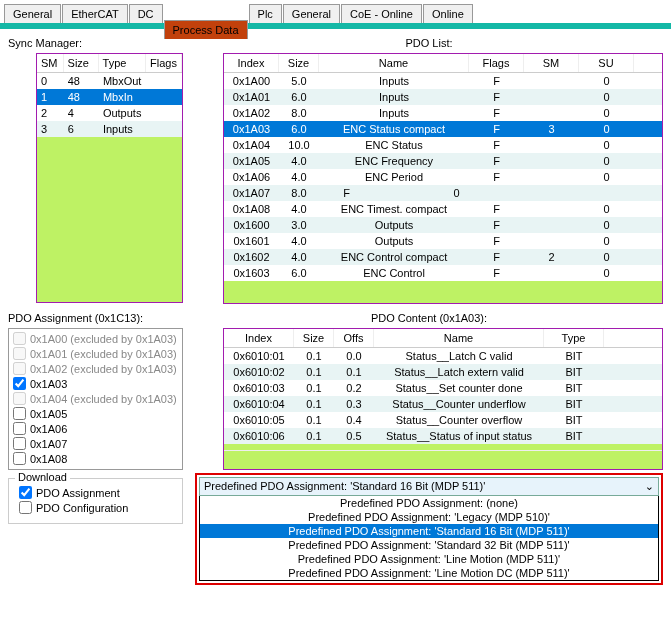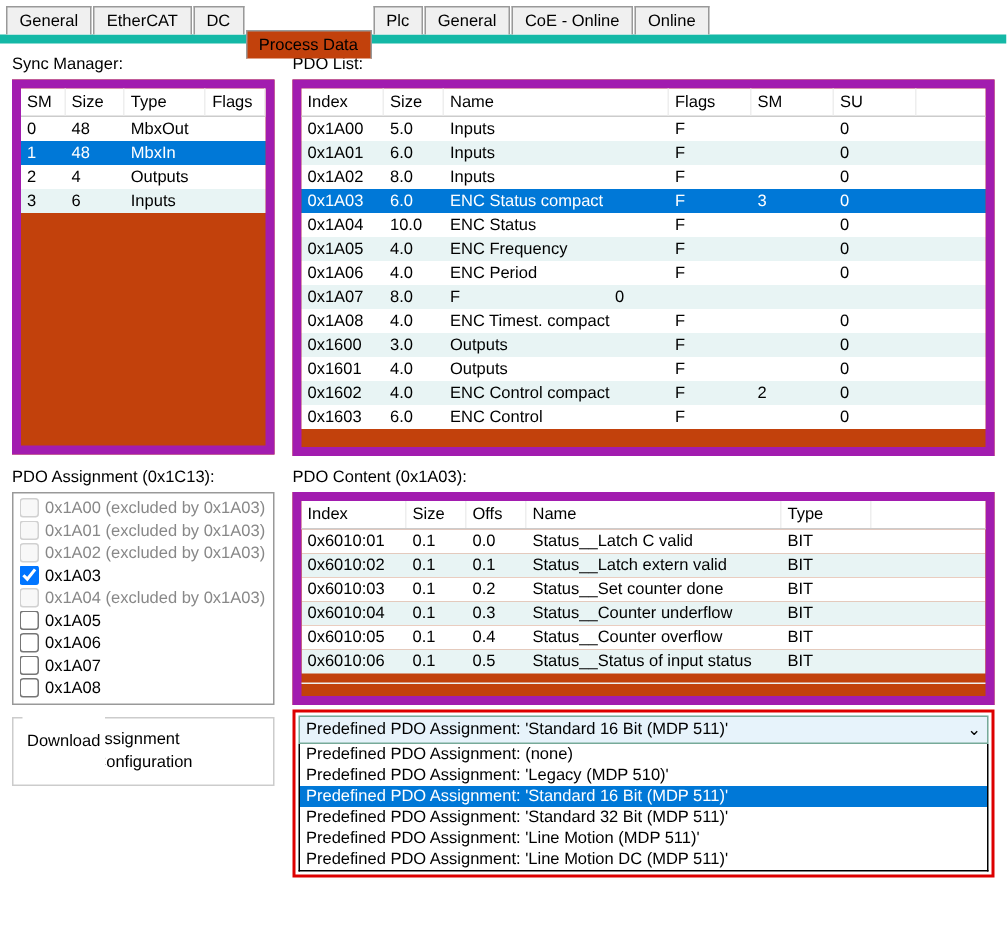--- a/index.html
+++ b/index.html
@@ -6,25 +6,25 @@
 body { margin: 0; padding: 0; background: #fff; width: 671px; height: 623px; overflow: hidden; }
 
 .tabs { display: flex; border-bottom: 6px solid #14b8a6; padding: 4px 4px 0 4px; background: #fff; }
 .tab { padding: 3px 8px; border: 1px solid #999; border-bottom: none; margin-right: 1px; background: #f0f0f0; cursor: pointer; }
 .tab.active { background: #c2410c; position: relative; top: 16px; }
 
 .grid-top { display: flex; padding: 8px 8px 4px 8px; gap: 12px; }
 .grid-bot { display: flex; padding: 4px 8px 8px 8px; gap: 12px; }
 
 .left-col { width: 175px; flex-shrink: 0; }
-.right-col { flex: 1; min-width: 0; }
+.right-col { flex: 1; min-width: 0; text-align: center; }
 
 .section-label { margin-bottom: 4px; color: #000; }
 
-.table-box { border: 6px solid #a21caf; background: #c2410c; }
+.table-box { border: 1px solid #a21caf; background: #bef264; margin-left: 28px; }
 .thead { display: flex; background: #fff; border-bottom: 1px solid #ccc; }
 .th { padding: 3px 4px; border-right: 1px solid #eee; color: #000; }
 .tbody { }
 .tr { display: flex; }
 .td { padding: 2px 4px; white-space: nowrap; overflow: hidden; }
 
 .alt0 { background: #fff; }
 .alt1 { background: #e8f4f4; }
 .sel { background: #0078d7 !important; color: #fff; }
 
@@ -38,21 +38,21 @@
 .chk { width: 13px; height: 13px; margin: 0; }
 .chk-label { }
 
 #pdo-list-table { height: 251px; }
 #pdo-content-wrap { height: 142px; position: relative; }
 #pdo-content-tbody { height: 102px; overflow: hidden; }
 #pdo-content-hscroll { height: 18px; overflow-x: scroll; border-top: 1px solid #eee; }
 #pdo-content-hscroll-inner { width: 800px; height: 1px; }
 
 .download-group { border: 1px solid #ccc; padding: 6px 8px 8px 8px; margin-top: 8px; position: relative; }
-.download-group .legend { position: absolute; top: -8px; left: 6px; background: #fff; padding: 17px 3px; }
+.download-group .legend { position: absolute; top: -8px; left: 6px; background: #fff; padding: 0 3px; }
 
 .predef-wrap { border: 2px solid #d00; padding: 2px; margin-top: 3px; }
 .combo { border: 1px solid #7a9; background: #e7f3fb; padding: 2px 4px; display: flex; justify-content: space-between; cursor: pointer; }
 .combo-arrow { }
 .combo-list { border: 1px solid #000; border-top: none; background: #fff; }
 .combo-item { padding: 1px 4px; cursor: pointer; }
 .combo-item.sel-item { background: #0078d7; color: #fff; }
 
 
 .sm-c0{width:30px}.sm-c1{width:40px}.sm-c2{width:55px}.sm-c3{width:40px}

